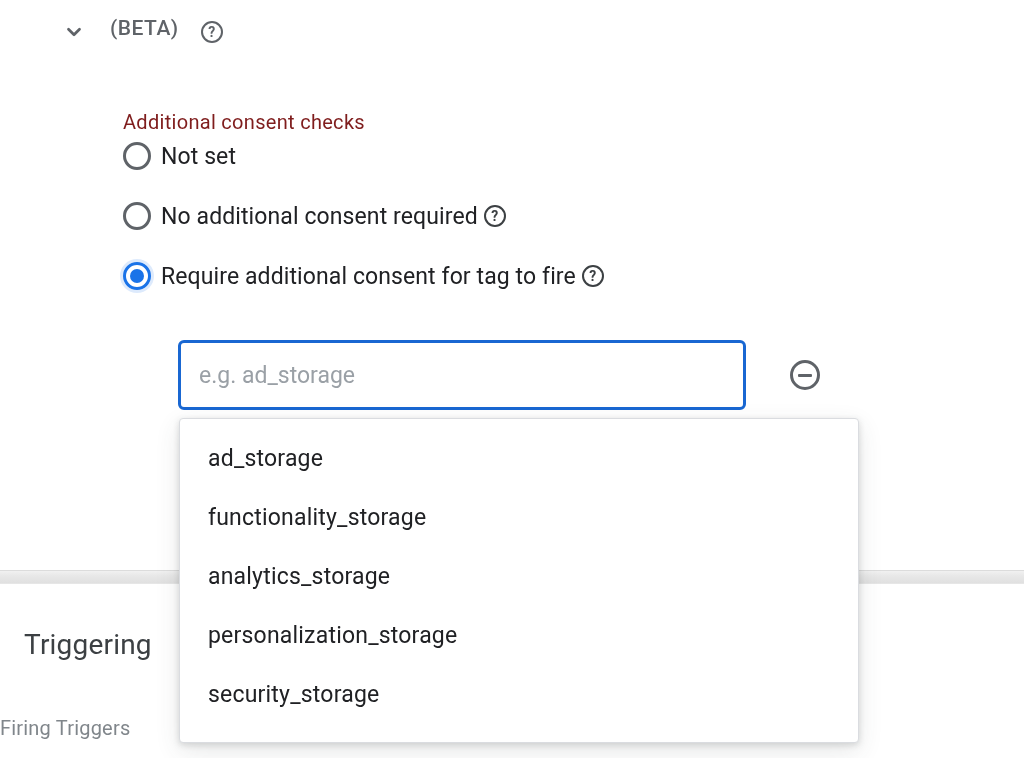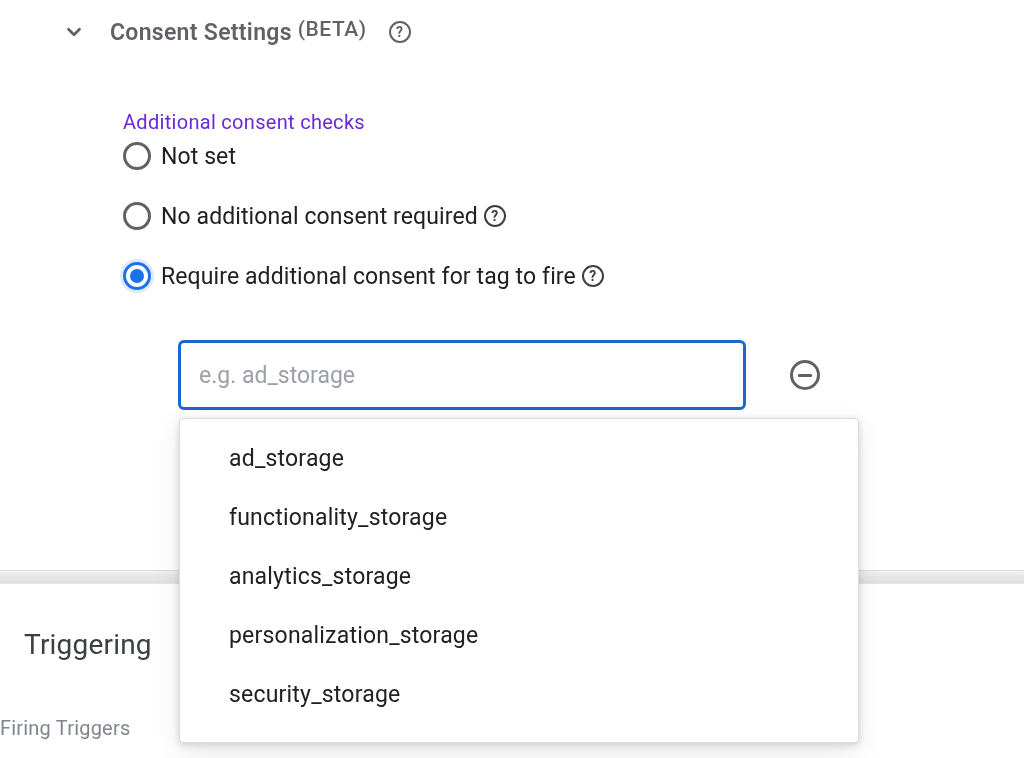--- a/index.html
+++ b/index.html
@@ -69,21 +69,21 @@
     cursor: pointer;
     margin-left: 6px;
     flex: none;
   }
 
   
   .subsection-label {
     position: absolute;
     left: 123px;
     top: 110px;
-    color: #6d28d9;
+    color: #7f1d1d;
     font-size: 20px;
     letter-spacing: 0.3px;
   }
 
   
   .radio-group {
     position: absolute;
     left: 123px;
     top: 142px;
     display: flex;
@@ -165,21 +165,20 @@
     box-shadow: 0 2px 6px rgba(60,64,67,0.18), 0 8px 24px rgba(60,64,67,0.12);
     padding: 10px 0 18px;
     z-index: 10;
   }
   .dropdown-item {
     padding: 16px 28px;
     font-size: 23px;
     color: #202124;
     cursor: pointer;
     letter-spacing: 0.2px;
-    margin-left: 21px;
   }
 
   
   .bg-divider {
     position: absolute;
     left: 0;
     right: 0;
     top: 570px;
     height: 14px;
     background: linear-gradient(to bottom, #f1f1f1, #e8e8e8 40%, #e0e0e0);
@@ -213,21 +212,20 @@
 
 <div class="page">
 
   <div class="section-header">
     <div class="chevron">
       <svg width="22" height="22" viewBox="0 0 24 24" fill="none" stroke="#5f6368" stroke-width="3" stroke-linecap="round" stroke-linejoin="round">
           <polyline points="6 9 12 15 18 9"></polyline>
         </svg>
     </div>
     <div class="section-title">
-      <span>Consent Settings</span>
       <span class="beta-tag">(BETA)</span>
     </div>
     <span class="help-icon">?</span>
   </div>
 
   <div class="subsection-label">Additional consent checks</div>
 
   <div class="radio-group">
 
     <div class="radio-row">

